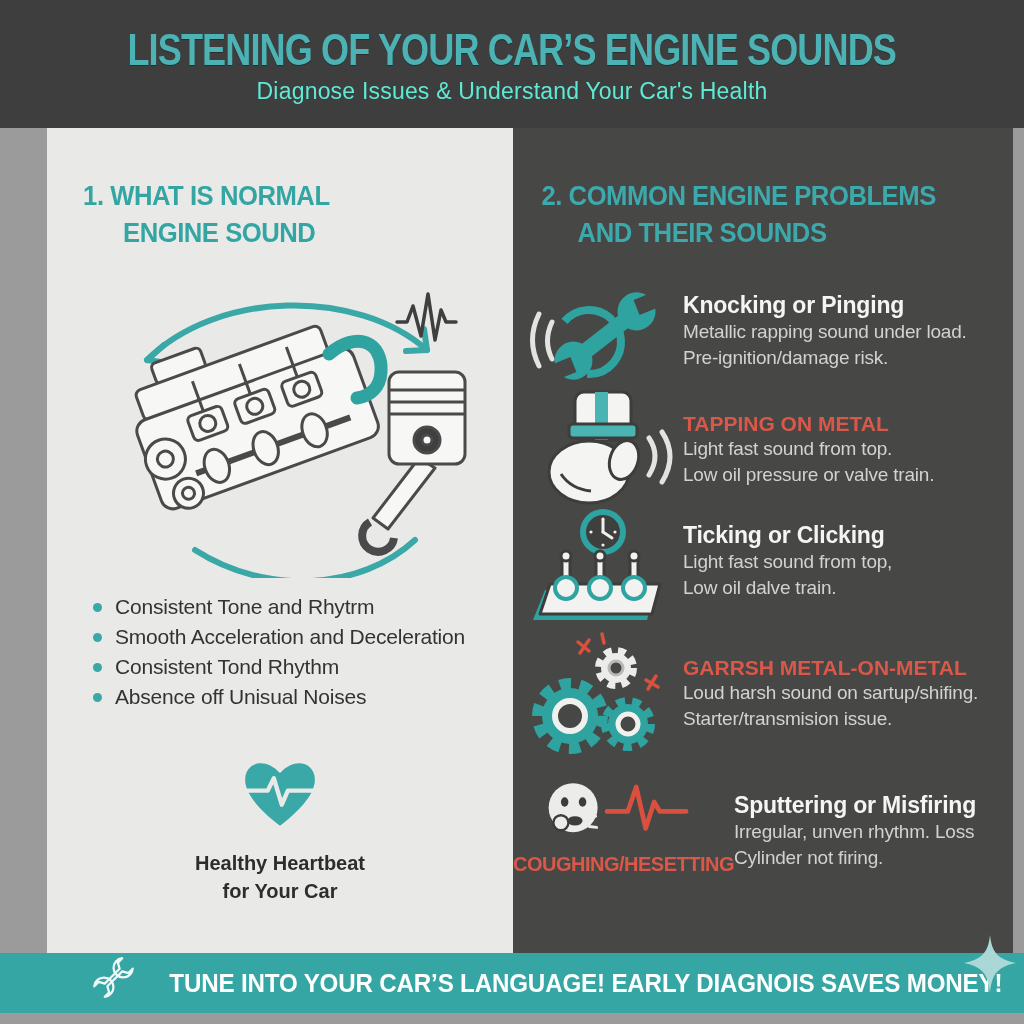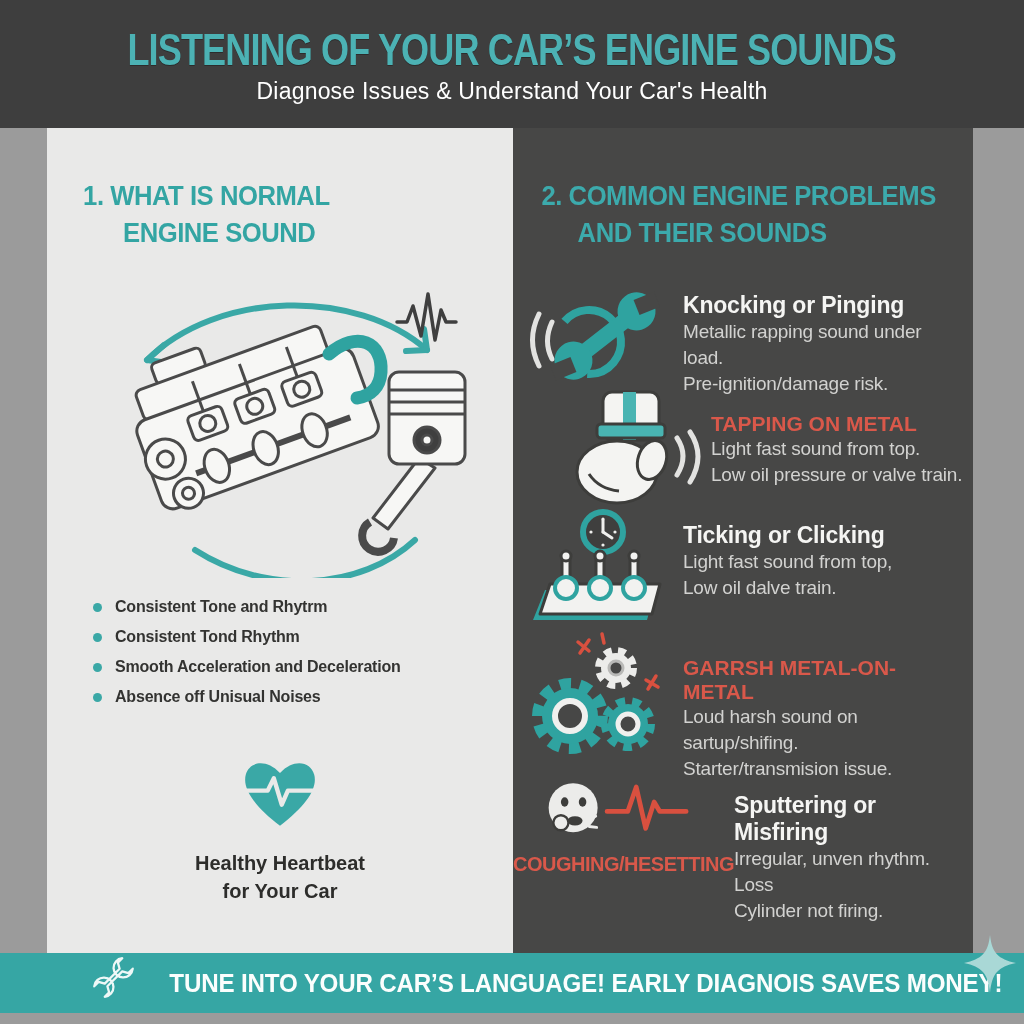--- a/index.html
+++ b/index.html
@@ -4,59 +4,59 @@
 <style>
   html,body{margin:0;padding:0;}
   body{font-family:"Liberation Sans", sans-serif; background:#6b6b6b;}
   .page{position:relative;width:1024px;height:1024px;background:#9b9b9b;overflow:hidden;margin:0 auto;}
 
   
   .header{position:absolute;left:0;top:0;width:1024px;height:128px;background:#3e3e3e;text-align:center;}
   .header-title{margin-top:27px;display:inline-block;font-size:41px;font-weight:bold;color:#4cb2b4;
     letter-spacing:-1px;transform:scale(0.88,1.08);transform-origin:center;white-space:nowrap;
     text-shadow:0 1px 0 #2c2c2c;}
-  .header-sub{margin-top:4px;font-size:23px;color:#ffffff;letter-spacing:0.2px;}
+  .header-sub{margin-top:4px;font-size:23px;color:#5eead4;letter-spacing:0.2px;}
 
   
   .panel-left{position:absolute;left:47px;top:128px;width:466px;height:825px;background:#e9e9e8;}
-  .panel-right{position:absolute;left:513px;top:128px;width:460px;height:825px;background:#474746;}
+  .panel-right{position:absolute;left:513px;top:128px;width:500px;height:825px;background:#474746;}
 
   .sec-title{font-weight:bold;color:#33a5a3;font-size:27px;line-height:37px;letter-spacing:-0.5px;
     transform:scaleX(0.95);transform-origin:left;}
   .panel-left .sec-title{padding-top:50px;padding-left:38px;}
   .panel-left .sec-line2{padding-left:42px;}
   .panel-right .sec-title{padding-top:50px;padding-left:30px;color:#3fairytale;}
   .panel-right .sec-title{color:#3caaac;}
   .panel-right .sec-line2{padding-left:38px;}
 
   
   .engine-wrap{margin-left:20px;margin-top:8px;width:430px;height:318px;}
 
   
   .bullets{margin:14px 0 0 46px;}
   .bullet-row{display:flex;align-items:center;height:30px;}
   .bullet-dot{width:9px;height:9px;border-radius:50%;background:#3aa8a6;margin-right:13px;flex:0 0 auto;}
-  .bullet-text{font-size:16px;color:#333331;letter-spacing:-0.2px;font-weight:bold;}
+  .bullet-text{font-size:21px;color:#333331;letter-spacing:-0.2px;}
 
   
   .heart-block{margin-top:40px;text-align:center;}
   .caption{margin-top:14px;text-align:center;font-size:20px;font-weight:bold;color:#2d2d2b;line-height:28px;}
 
   
   .problem-item{display:flex;margin-top:0;}
   .icon-box{flex:0 0 170px;display:flex;flex-direction:column;align-items:center;justify-content:flex-start;overflow:visible;}
   .text-box{flex:1;padding-right:8px;}
   .item-title{font-size:23px;font-weight:bold;color:#f5f5f3;letter-spacing:-0.2px;}
   .item-title.red{font-size:21px;color:#d9584a;letter-spacing:0;}
   .item-desc{font-size:19px;color:#d2d2d0;line-height:26px;letter-spacing:-0.2px;}
   .icon-label{font-size:20px;font-weight:bold;color:#d9584a;letter-spacing:-0.5px;white-space:nowrap;margin-top:2px;}
 
   .item-1{margin-top:32px;height:104px;justify-content:center;}
   .item-1 .text-box{padding-top:8px;}
-  .item-2{height:118px;padding-left:28px;}
+  .item-2{height:118px;}
   .item-2 .text-box{padding-top:24px;}
   .item-3{height:122px;}
   .item-3 .text-box{padding-top:16px;}
   .item-4{height:142px;}
   .item-4 .text-box{padding-top:28px;}
   .item-5{height:122px;}
   .item-5 .text-box{padding-top:22px;}
 
   
   .footer{position:absolute;left:0;top:953px;width:1024px;height:60px;background:#36a6a4;display:flex;align-items:center;padding-left:24px;}
@@ -131,25 +131,25 @@
       </svg>
     </div>
 
     <div class="bullets">
       <div class="bullet-row">
         <span class="bullet-dot"></span>
         <span class="bullet-text">Consistent Tone and Rhytrm</span>
       </div>
       <div class="bullet-row">
         <span class="bullet-dot"></span>
-        <span class="bullet-text">Consistent Tond Rhythm</span>
+        <span class="bullet-text">Smooth Acceleration and Deceleration</span>
       </div>
       <div class="bullet-row">
         <span class="bullet-dot"></span>
-        <span class="bullet-text">Smooth Acceleration and Deceleration</span>
+        <span class="bullet-text">Consistent Tond Rhythm</span>
       </div>
       <div class="bullet-row">
         <span class="bullet-dot"></span>
         <span class="bullet-text">Absence off Unisual Noises</span>
       </div>
     </div>
 
     <div class="heart-block">
       <svg viewBox="0 0 100 90" width="88" height="79">
         <path d="M50,84 C20,61 7,41 11,26 C15,11 34,7 50,24 C66,7 85,11 89,26 C93,41 80,61 50,84 Z" fill="#3aa8a6"></path>

